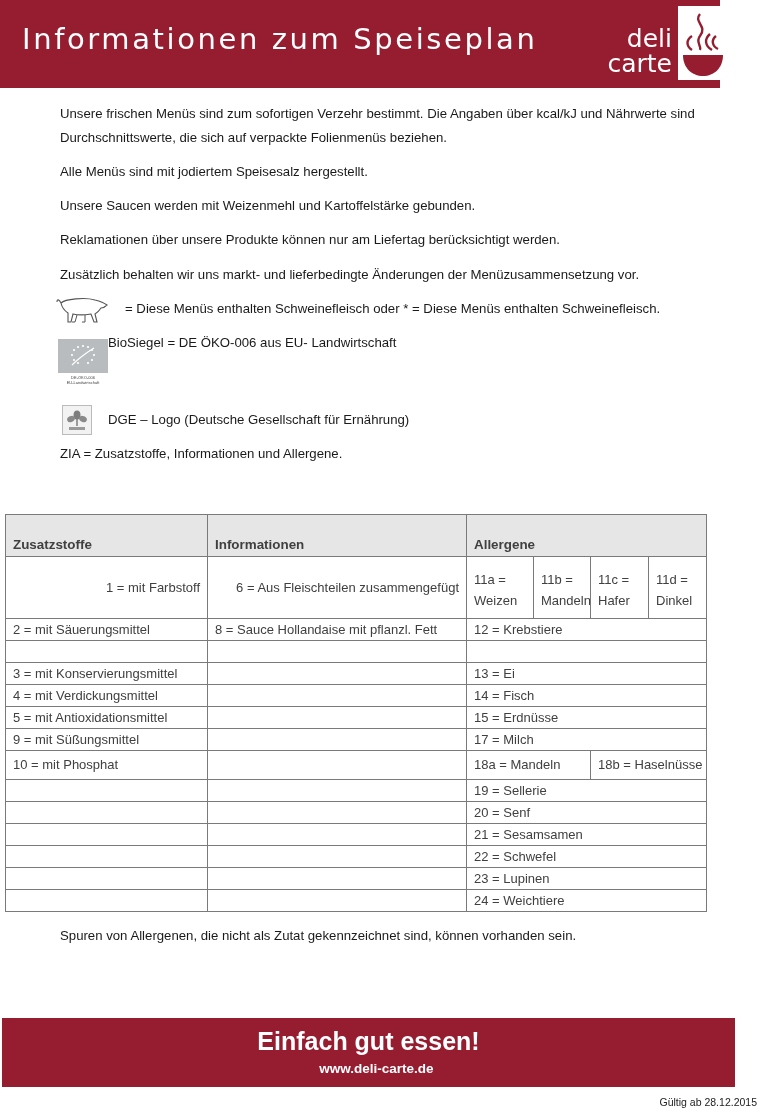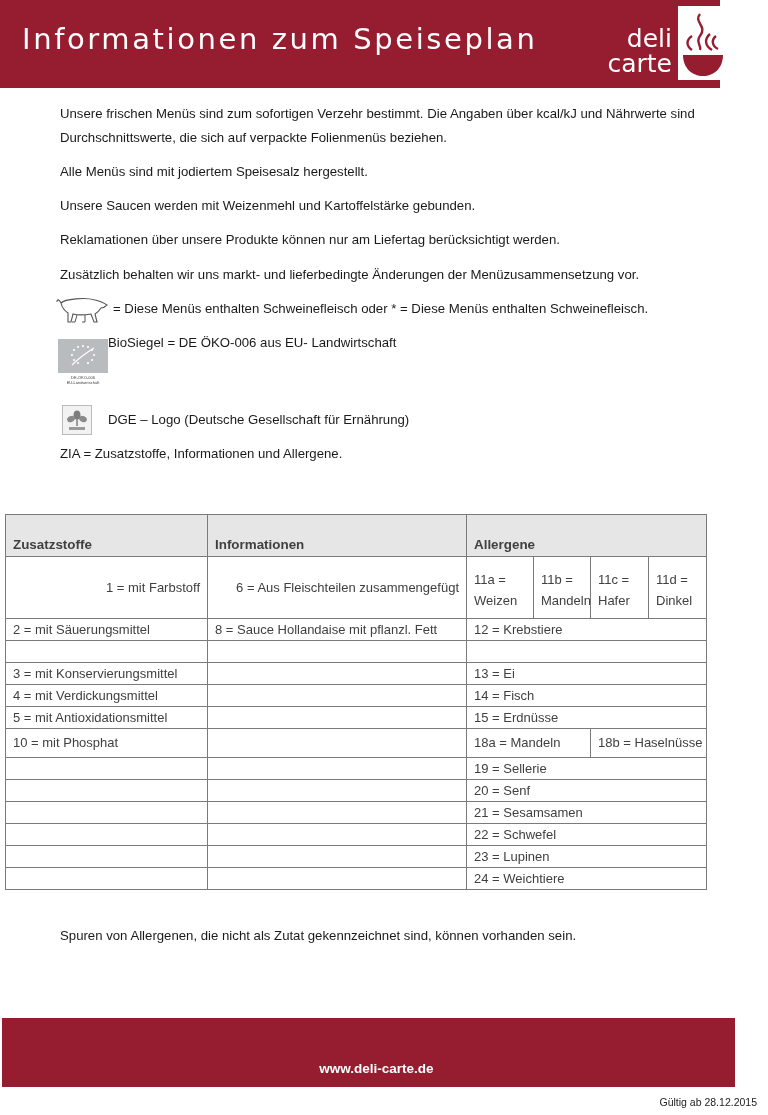--- a/index.html
+++ b/index.html
@@ -90,21 +90,21 @@
 <div class="para" style="top:195px;">Unsere Saucen werden mit Weizenmehl und Kartoffelstärke gebunden.</div>
 <div class="para" style="top:229px;">Reklamationen über unsere Produkte können nur am Liefertag berücksichtigt werden.</div>
 <div class="para" style="top:264px;">Zusätzlich behalten wir uns markt- und lieferbedingte Änderungen der Menüzusammensetzung vor.</div>
 
 <div class="legend-icon" style="left:55px; top:293px;">
   <svg width="54" height="32" viewBox="0 0 54 32">
     <path d="M6 10 C4 6, 2 6, 2 9 M6 10 C10 6, 30 4, 40 7 C44 8, 48 9, 52 12 C50 14, 48 15, 46 15 C44 18, 42 20, 40 21 L42 29 L39 29 L36 21 C30 22, 22 22, 18 21 L16 29 L13 29 L13 20 C10 18, 7 15, 6 10 Z" fill="#ffffff" stroke="#555" stroke-width="1.1"></path>
     <path d="M22 22 L20 29 L17 29 M30 22 L30 29 L27 29" fill="none" stroke="#555" stroke-width="1"></path>
   </svg>
 </div>
-<div class="para" style="top:298px; left:113px;">= Diese Menüs enthalten Schweinefleisch oder * = Diese Menüs enthalten Schweinefleisch.</div>
+<div class="para" style="top:298px; left:125px;">= Diese Menüs enthalten Schweinefleisch oder * = Diese Menüs enthalten Schweinefleisch.</div>
 
 <div class="legend-icon" style="left:58px; top:339px; width:50px; height:48px;">
   <div style="width:50px; height:34px; background:#b9bcbf; position:relative;">
     <svg width="50" height="34" viewBox="0 0 50 34">
       <g fill="#ffffff">
         <circle cx="20" cy="8" r="1.1"></circle>
           <circle cx="25" cy="7" r="1.1"></circle>
           <circle cx="30" cy="8" r="1.1"></circle>
         <circle cx="34" cy="11" r="1.1"></circle>
           <circle cx="16" cy="11" r="1.1"></circle>
@@ -180,20 +180,25 @@
     <td>4 = mit Verdickungsmittel</td>
     <td></td>
     <td colspan="4">14 = Fisch</td>
   </tr>
   <tr>
     <td>5 = mit Antioxidationsmittel</td>
     <td></td>
     <td colspan="4">15 = Erdnüsse</td>
   </tr>
   <tr>
+    <td>9 = mit Süßungsmittel</td>
+    <td></td>
+    <td colspan="4">17 = Milch</td>
+  </tr>
+  <tr>
     <td class="tall18">10 = mit Phosphat</td>
     <td class="tall18"></td>
     <td colspan="2" class="tall18" style="border-right:1px solid #7a7a7a;">18a = Mandeln</td>
     <td colspan="2" class="tall18">18b = Haselnüsse</td>
   </tr>
   <tr>
     <td></td>
         <td></td>
     <td colspan="4">19 = Sellerie</td>
   </tr>
@@ -221,15 +226,16 @@
     <td></td>
         <td></td>
     <td colspan="4">24 = Weichtiere</td>
   </tr>
 </tbody>
   </table>
 
 <div class="footer-note">Spuren von Allergenen, die nicht als Zutat gekennzeichnet sind, können vorhanden sein.</div>
 
 <div class="footer-band">
+  <div class="slogan">Einfach gut essen!</div>
   <div class="website">www.deli-carte.de</div>
 </div>
 <div class="validity">Gültig ab 28.12.2015</div>
 
 </body></html>

